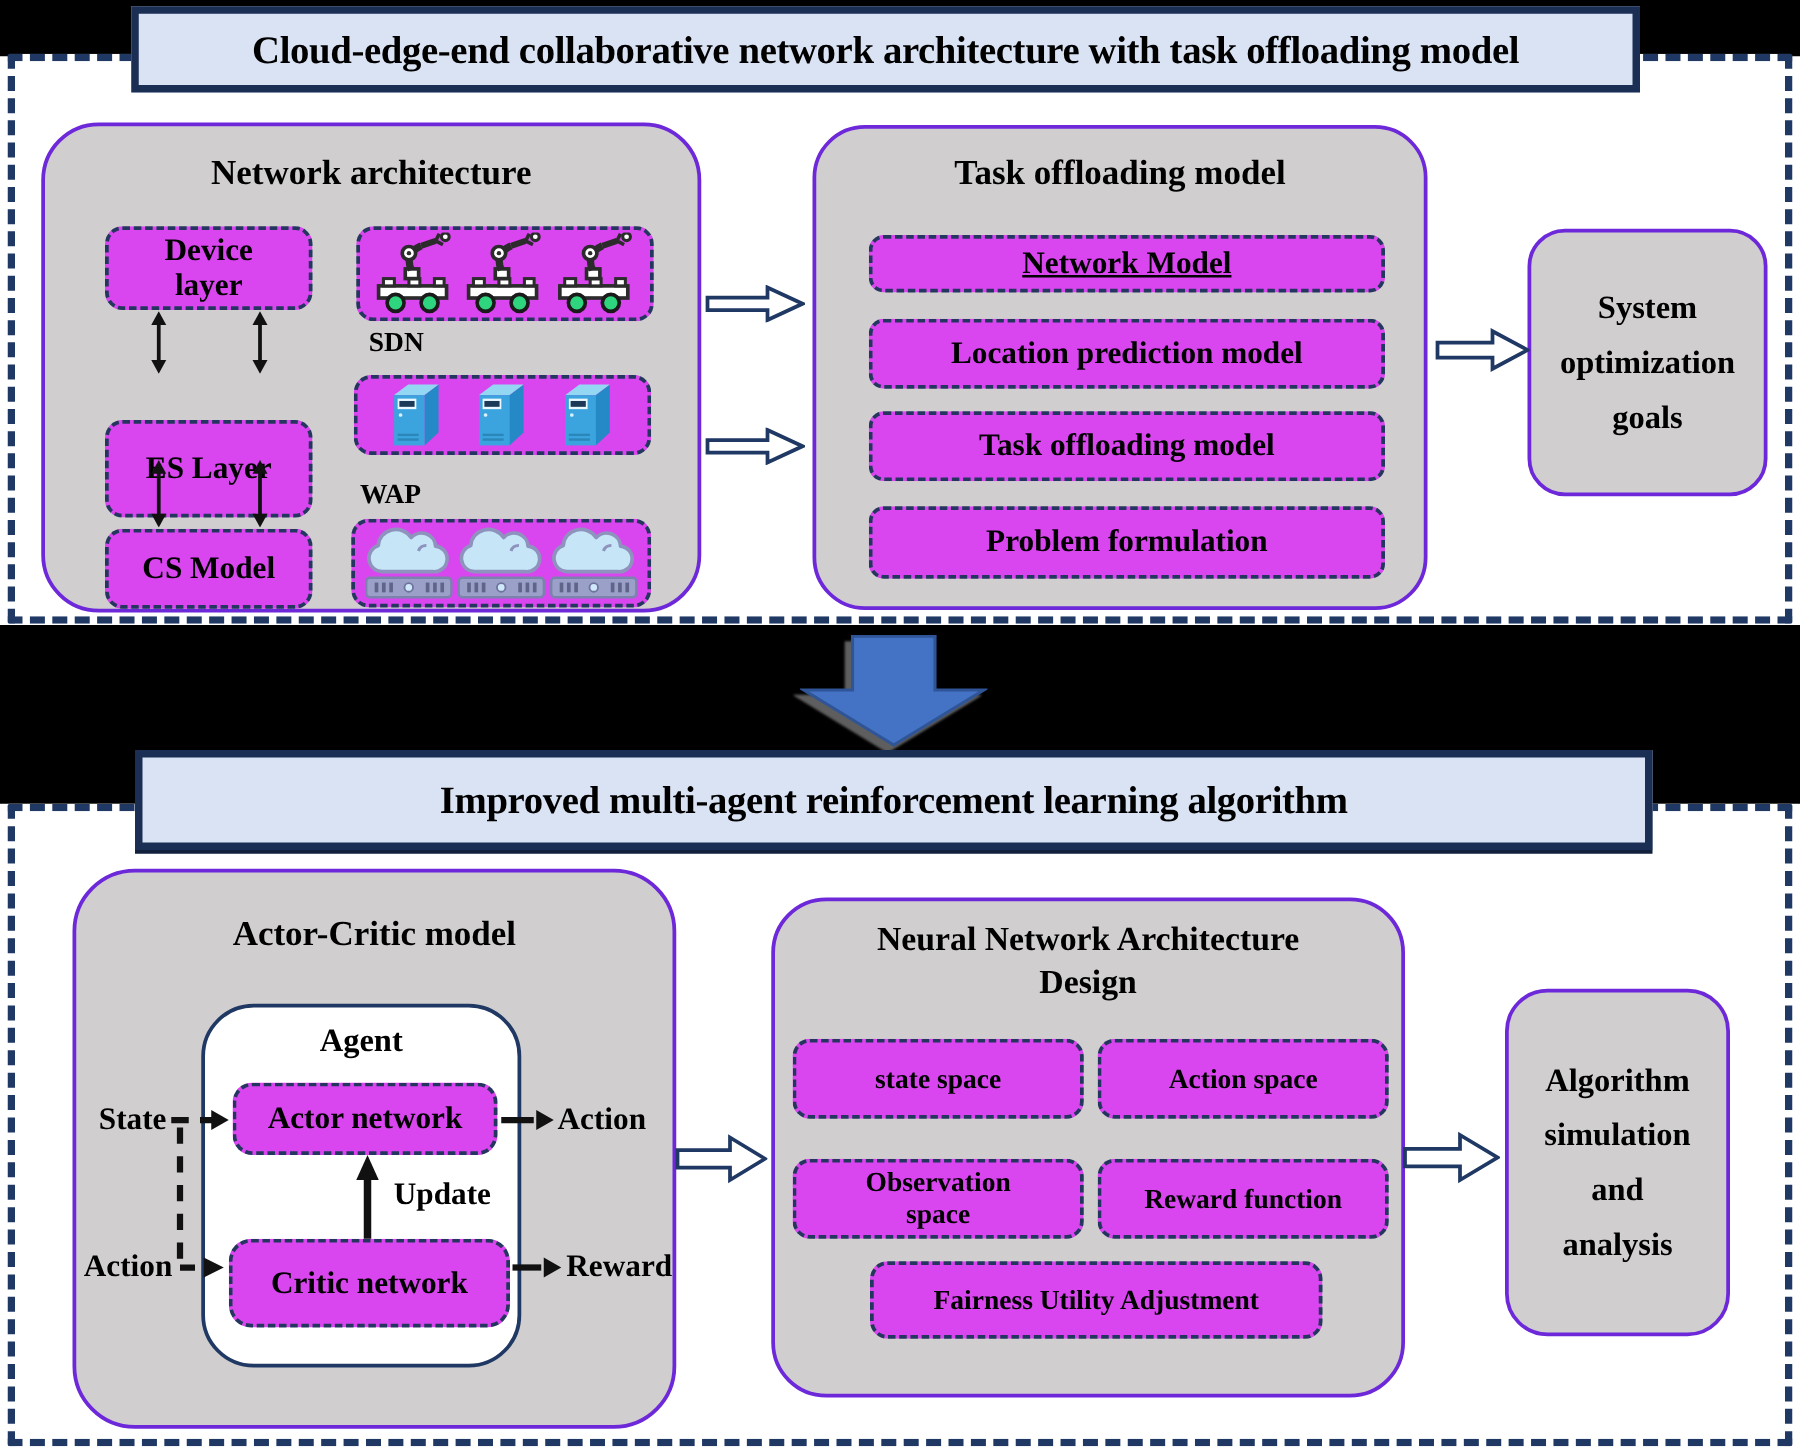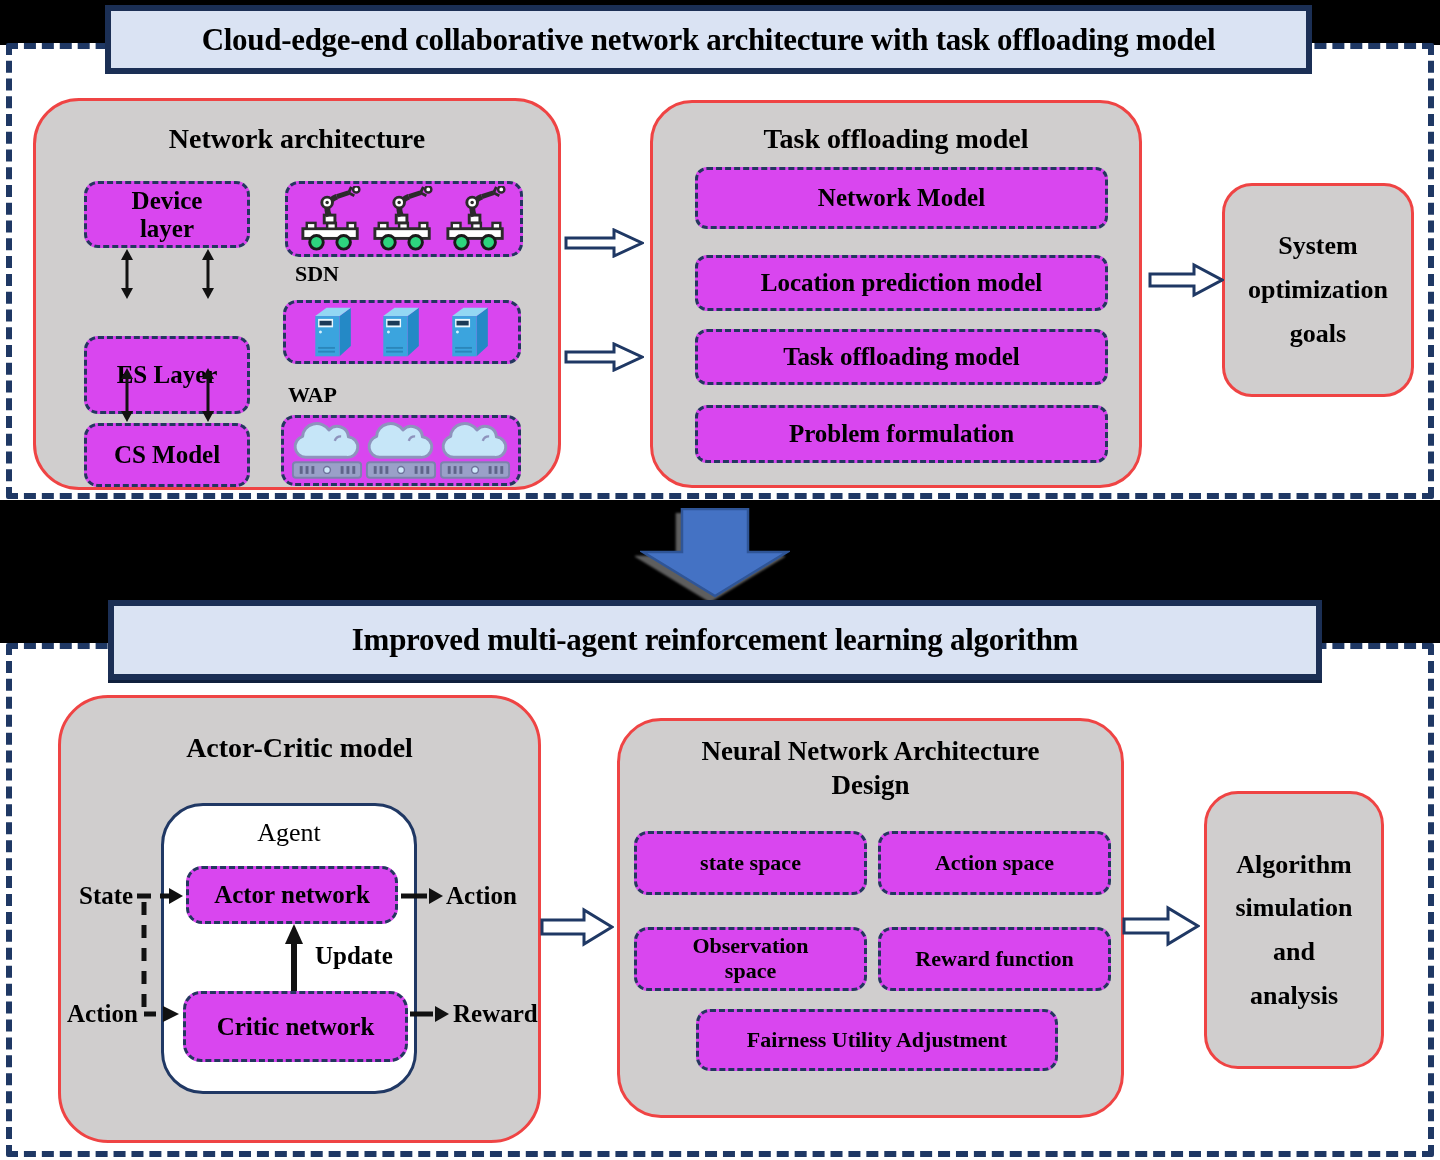--- a/index.html
+++ b/index.html
@@ -9,21 +9,21 @@
   .strip-top{top:0;height:45px;}
   .strip-mid{top:500px;height:143px;}
   .panel{position:absolute;background:#fff;border:6px dashed #1f3864;box-sizing:border-box;border-radius:2px;}
   .panel1{left:6px;top:43px;width:1428px;height:456px;}
   .panel2{left:6px;top:643px;width:1428px;height:514px;}
   .banner{position:absolute;background:#dae3f3;border:6px solid #1b2f55;box-sizing:border-box;
           display:flex;align-items:center;justify-content:center;font-weight:bold;font-size:31px;
           text-align:center;z-index:6;white-space:pre-line;letter-spacing:-0.3px;}
   .banner1{left:105px;top:5px;width:1207px;height:69px;}
   .banner2{left:108px;top:600px;width:1214px;height:80px;box-shadow:0 3px 0 #10203d;}
-  .gbox{position:absolute;background:#d0cece;border:3px solid #ef4444;box-sizing:border-box;z-index:3;}
+  .gbox{position:absolute;background:#d0cece;border:3px solid #6d28d9;box-sizing:border-box;z-index:3;}
   .net-box{left:33px;top:98px;width:528px;height:392px;border-radius:46px;}
   .task-box{left:650px;top:100px;width:492px;height:388px;border-radius:42px;}
   .goals-box{left:1222px;top:183px;width:192px;height:214px;border-radius:30px;
              display:flex;align-items:center;justify-content:center;text-align:center;
              font-weight:bold;font-size:26px;line-height:1.7;white-space:pre-line;}
   .ac-box{left:58px;top:695px;width:483px;height:448px;border-radius:50px;}
   .nn-box{left:617px;top:718px;width:507px;height:400px;border-radius:44px;}
   .alg-box{left:1204px;top:791px;width:180px;height:278px;border-radius:34px;
            display:flex;align-items:center;justify-content:center;text-align:center;
            font-weight:bold;font-size:26px;line-height:1.68;white-space:pre-line;}
@@ -43,21 +43,21 @@
   .row-clouds{left:245px;top:314px;width:240px;height:71px;}
   .mini-label{position:absolute;font-weight:bold;font-size:22px;}
   .lbl-sdn{left:259px;top:160px;}
   .lbl-wap{left:252px;top:281px;}
   .varrow{position:absolute;}
   
   .task-item{left:42px;width:413px;border-radius:12px;font-size:25px;}
   
   .agent-box{position:absolute;left:100px;top:105px;width:256px;height:291px;background:#fff;
              border:3px solid #203864;border-radius:42px;box-sizing:border-box;}
-  .agent-title{position:absolute;left:0;top:12px;width:100%;text-align:center;font-weight:normal;font-size:26px;}
+  .agent-title{position:absolute;left:0;top:12px;width:100%;text-align:center;font-weight:bold;font-size:26px;}
   .actor-net{left:125px;top:168px;width:212px;height:58px;border-radius:16px;font-size:25px;}
   .critic-net{left:122px;top:293px;width:225px;height:71px;border-radius:18px;font-size:25px;}
   .io-label{position:absolute;font-weight:bold;font-size:25px;z-index:4;}
   .conn{position:absolute;left:0;top:0;z-index:3;pointer-events:none;}
   
   .nn-item{border-radius:14px;font-size:22px;line-height:1.12;}
   .flow{position:absolute;z-index:4;}
   .darrow{position:absolute;z-index:4;filter:drop-shadow(-5px 5px 1px rgba(110,110,110,0.85));}
 </style>
 </head>
@@ -230,21 +230,21 @@
 
   <svg class="flow" style="left:564px;top:228px;" width="80" height="30" viewBox="0 0 80 30">
     <polygon points="2,10 50,10 50,2 78,15 50,28 50,20 2,20" fill="#fff" stroke="#1f3864" stroke-width="3"></polygon>
   </svg>
   <svg class="flow" style="left:564px;top:342px;" width="80" height="30" viewBox="0 0 80 30">
     <polygon points="2,10 50,10 50,2 78,15 50,28 50,20 2,20" fill="#fff" stroke="#1f3864" stroke-width="3"></polygon>
   </svg>
 
   <div class="gbox task-box">
     <div class="box-title" style="top:18px;">Task offloading model</div>
-    <div class="dash task-item" style="top:64px;height:62px;">Network Model</div>
+    <div class="dash task-item" style="top:85px;height:46px;text-decoration:underline;">Network Model</div>
     <div class="dash task-item" style="top:152px;height:56px;">Location prediction model</div>
     <div class="dash task-item" style="top:226px;height:56px;">Task offloading model</div>
     <div class="dash task-item" style="top:302px;height:58px;">Problem formulation</div>
   </div>
 
   <svg class="flow" style="left:1148px;top:262px;" width="76" height="36" viewBox="0 0 76 36">
     <polygon points="2,12 46,12 46,3 74,18 46,33 46,24 2,24" fill="#fff" stroke="#1f3864" stroke-width="3"></polygon>
   </svg>
 
   <div class="gbox goals-box">System

